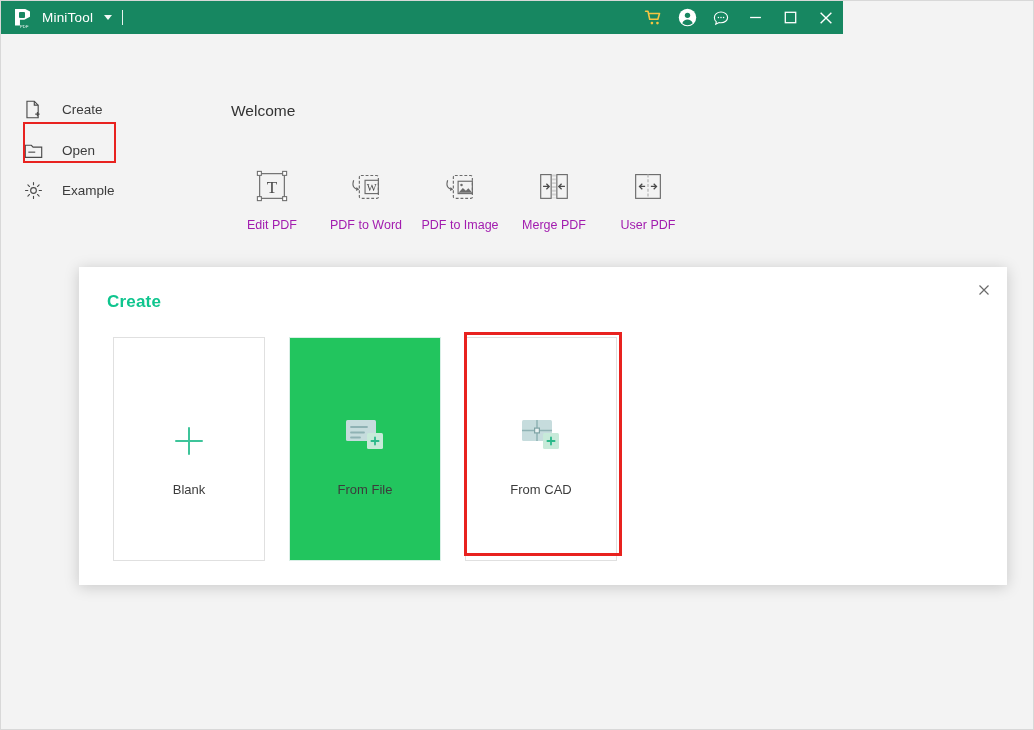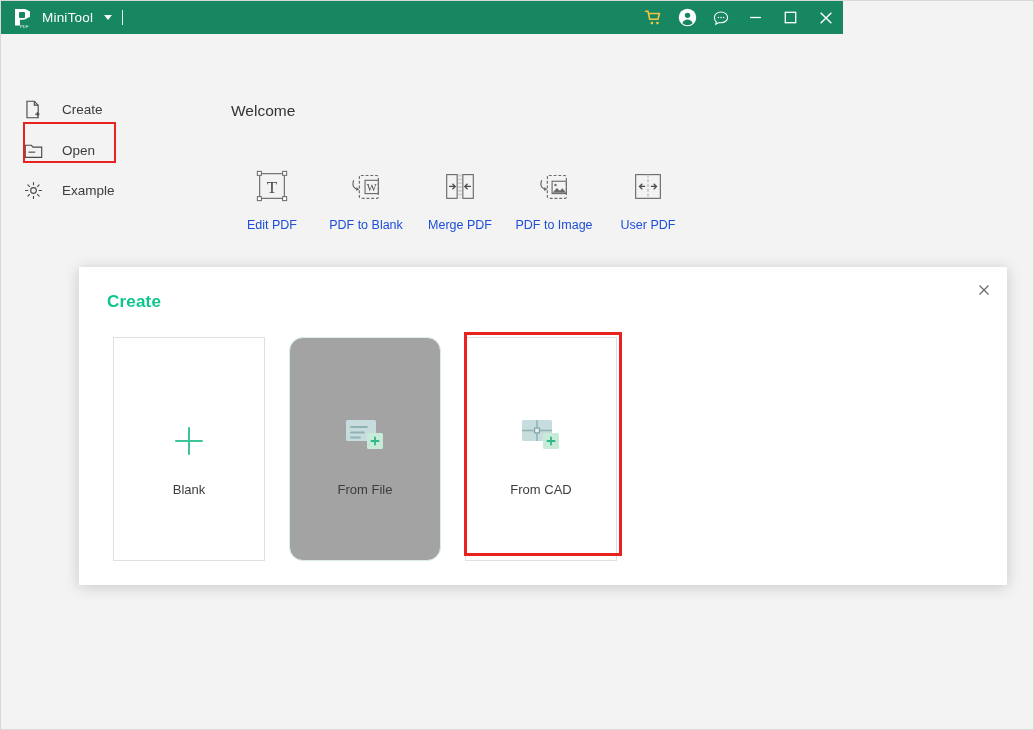--- a/index.html
+++ b/index.html
@@ -113,21 +113,21 @@
   .tools {
     position: absolute; left: 14px; top: 130px;
     display: flex;
   }
   .tool {
     width: 94px;
     display: flex; flex-direction: column; align-items: center;
     color: #4a4a4a;
   }
   .tool .t-ico { height: 44px; display: flex; align-items: center; }
-  .tool .t-lbl { margin-top: 10px; font-size: 12.5px; color: #1d4ed8; white-space: nowrap; }
+  .tool .t-lbl { margin-top: 10px; font-size: 12.5px; color: #a21caf; white-space: nowrap; }
 
   
   .recent {
     position: absolute; left: 10px; top: 300px;
     width: 800px;
   }
   .rrow { display: flex; margin-bottom: 22px; }
   .rcell { width: 192px; display: flex; flex-direction: column; align-items: center; }
   .rthumb {
     width: 150px; height: 100px;
@@ -211,23 +211,22 @@
   }
   .card {
     width: 152px; height: 224px;
     border: 1px solid #e0e0e0;
     background: #ffffff;
     display: flex; flex-direction: column; align-items: center; justify-content: center;
     position: relative;
     gap: 12px;
   }
   .card.active {
-    background: #a3a3a3;
+    background: #22c55e;
     border-color: #d9efe6;
-    border-radius: 14px;
   }
   .card .c-ico { height: 56px; display: flex; align-items: flex-end; justify-content: center; }
   .card .c-lbl { margin-top: 12px; font-size: 13px; color: #3c3c3c; }
   .redbox-card {
     position: absolute; left: 463px; top: 331px;
     width: 158px; height: 224px;
     border: 3px solid #e8221f;
     pointer-events: none;
   }
 
@@ -353,48 +352,48 @@
       <div class="tool">
         <span class="t-ico">
           <svg width="38" height="38" viewBox="0 0 40 40">
             <rect x="13" y="9" width="20" height="24" rx="1.6" fill="none" stroke="#6b6b6b" stroke-width="1.2" stroke-dasharray="3 2"></rect>
             <rect x="19" y="14" width="14" height="14" fill="none" stroke="#6b6b6b" stroke-width="1.2"></rect>
             <text x="26" y="25" text-anchor="middle" font-family="Liberation Serif, serif" font-size="11" fill="#4a4a4a">W</text>
             <path d="M7 14c-2 6 0 9 5 9.5" fill="none" stroke="#6b6b6b" stroke-width="1.2"></path>
             <path d="M10 21l2.8 2.6-3.4 1.6z" fill="#6b6b6b"></path>
           </svg>
         </span>
-        <span class="t-lbl">PDF to Blank</span>
-      </div>
-
-      <div class="tool">
-        <span class="t-ico">
-          <svg width="38" height="38" viewBox="0 0 40 40">
-            <rect x="6" y="8" width="11" height="25" fill="none" stroke="#6b6b6b" stroke-width="1.2"></rect>
-            <rect x="23" y="8" width="11" height="25" fill="none" stroke="#6b6b6b" stroke-width="1.2"></rect>
-            <path d="M19 8v25M21 8v25" stroke="#b9b9b9" stroke-width="1.2" stroke-dasharray="2 2"></path>
-            <path d="M8.5 20.5h6M12 17.6l3 2.9-3 2.9" fill="none" stroke="#4a4a4a" stroke-width="1.3"></path>
-            <path d="M31.5 20.5h-6M28 17.6l-3 2.9 3 2.9" fill="none" stroke="#4a4a4a" stroke-width="1.3"></path>
-          </svg>
-        </span>
-        <span class="t-lbl">Merge PDF</span>
+        <span class="t-lbl">PDF to Word</span>
       </div>
 
       <div class="tool">
         <span class="t-ico">
           <svg width="38" height="38" viewBox="0 0 40 40">
             <rect x="13" y="9" width="20" height="24" rx="1.6" fill="none" stroke="#6b6b6b" stroke-width="1.2" stroke-dasharray="3 2"></rect>
             <rect x="18" y="15" width="15" height="13" fill="none" stroke="#6b6b6b" stroke-width="1.2"></rect>
             <circle cx="21.6" cy="19" r="1.3" fill="#6b6b6b"></circle>
             <path d="M18.4 27l4.6-5 3.2 3 2.6-2.6 4.2 4.6z" fill="#6b6b6b"></path>
             <path d="M7 14c-2 6 0 9 5 9.5" fill="none" stroke="#6b6b6b" stroke-width="1.2"></path>
             <path d="M10 21l2.8 2.6-3.4 1.6z" fill="#6b6b6b"></path>
           </svg>
         </span>
         <span class="t-lbl">PDF to Image</span>
+      </div>
+
+      <div class="tool">
+        <span class="t-ico">
+          <svg width="38" height="38" viewBox="0 0 40 40">
+            <rect x="6" y="8" width="11" height="25" fill="none" stroke="#6b6b6b" stroke-width="1.2"></rect>
+            <rect x="23" y="8" width="11" height="25" fill="none" stroke="#6b6b6b" stroke-width="1.2"></rect>
+            <path d="M19 8v25M21 8v25" stroke="#b9b9b9" stroke-width="1.2" stroke-dasharray="2 2"></path>
+            <path d="M8.5 20.5h6M12 17.6l3 2.9-3 2.9" fill="none" stroke="#4a4a4a" stroke-width="1.3"></path>
+            <path d="M31.5 20.5h-6M28 17.6l-3 2.9 3 2.9" fill="none" stroke="#4a4a4a" stroke-width="1.3"></path>
+          </svg>
+        </span>
+        <span class="t-lbl">Merge PDF</span>
       </div>
 
       <div class="tool">
         <span class="t-ico">
           <svg width="38" height="38" viewBox="0 0 40 40">
             <rect x="7" y="8" width="26" height="25" fill="none" stroke="#6b6b6b" stroke-width="1.2"></rect>
             <path d="M20 8v25" stroke="#b9b9b9" stroke-width="1.4" stroke-dasharray="3 2"></path>
             <path d="M17 20.5h-6M14 17.6l-3 2.9 3 2.9" fill="none" stroke="#4a4a4a" stroke-width="1.3"></path>
             <path d="M23 20.5h6M26 17.6l3 2.9-3 2.9" fill="none" stroke="#4a4a4a" stroke-width="1.3"></path>
           </svg>

